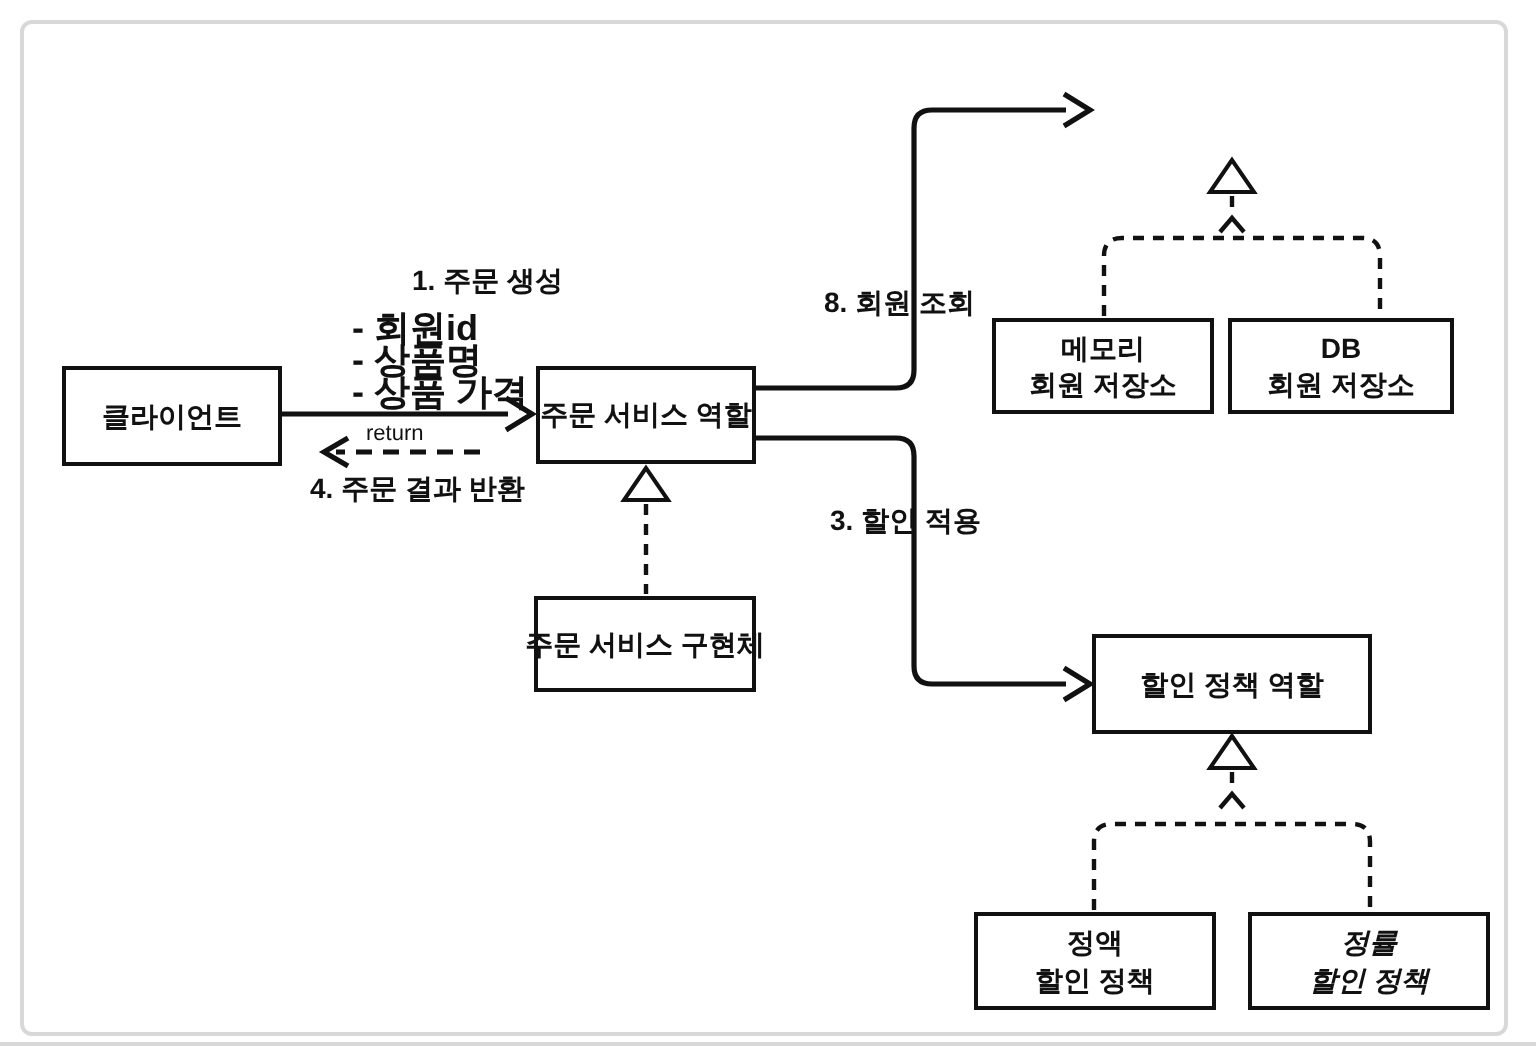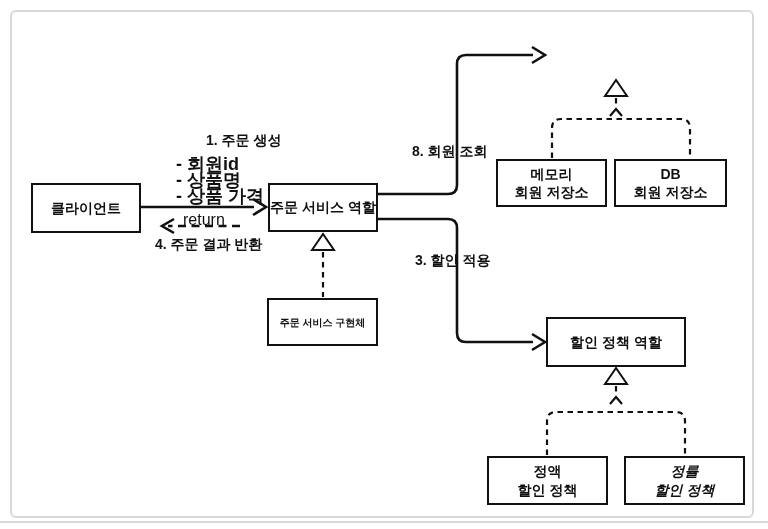--- a/index.html
+++ b/index.html
@@ -21,21 +21,21 @@
   #connectors{position:absolute;left:0;top:0;width:768px;height:529px;}
   .box{
     position:absolute;box-sizing:border-box;
     background:var(--boxfill,#fff);border:2px solid var(--line,#111);
     display:flex;flex-direction:column;align-items:center;justify-content:center;
     text-align:center;font-weight:bold;font-size:14px;line-height:1.3;
     white-space:nowrap;
   }
   .lbl{position:absolute;font-weight:bold;font-size:14px;white-space:nowrap;}
   .lbl-small{position:absolute;font-weight:bold;font-size:18px;white-space:nowrap;}
-  .lbl-return{position:absolute;font-weight:normal;font-size:16px;white-space:nowrap;}
+  .lbl-return{position:absolute;font-weight:normal;font-size:11px;white-space:nowrap;}
   .s{stroke:var(--line,#111);stroke-width:2.6;fill:none;stroke-linecap:butt;}
   .chev{stroke:var(--line,#111);stroke-width:2.6;fill:none;stroke-linejoin:miter;}
   .dash-arrow{stroke:var(--line,#111);stroke-width:2.6;fill:none;stroke-dasharray:8 5.5;}
   .dash{stroke:var(--line,#111);stroke-width:2.2;fill:none;stroke-dasharray:5.5 4.5;}
   .tri{fill:#ffffff;stroke:var(--line,#111);stroke-width:2;stroke-linejoin:miter;}
   .caret{stroke:var(--line,#111);stroke-width:2.2;fill:none;}
 </style>
 </head>
 <body>
 
@@ -73,21 +73,21 @@
   </svg>
 
   <div class="box" style="left:31px;top:183px;width:110px;height:50px;">
     <span>클라이언트</span>
   </div>
 
   <div class="box" style="left:268px;top:183px;width:110px;height:49px;">
     <span>주문 서비스 역할</span>
   </div>
 
-  <div class="box" style="left:267px;top:298px;width:111px;height:48px;font-size:10px;align-items:center;">
+  <div class="box" style="left:267px;top:298px;width:111px;height:48px;font-size:14px;align-items:center;">
     <span>주문 서비스 구현체</span>
   </div>
 
 
   <div class="box" style="left:496px;top:159px;width:111px;height:48px;">
     <span>메모리</span>
     <span>회원 저장소</span>
   </div>
 
   <div class="box" style="left:614px;top:159px;width:113px;height:48px;">

